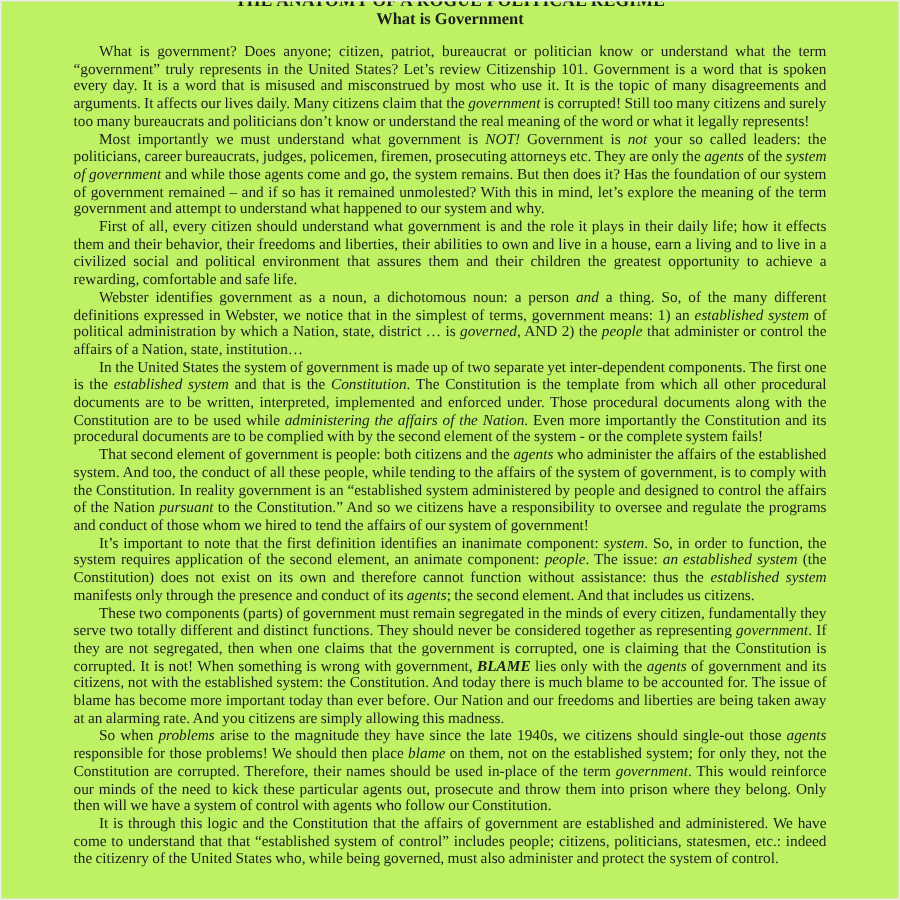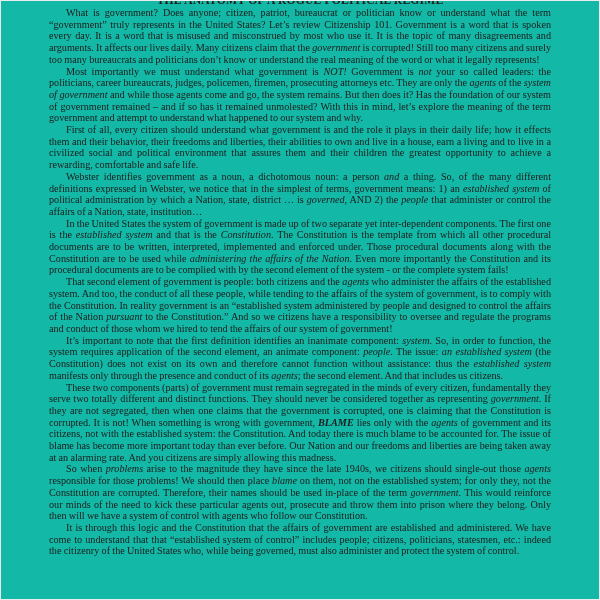--- a/index.html
+++ b/index.html
@@ -1,19 +1,19 @@
 <!DOCTYPE html>
 <html><head>
 <meta charset="utf-8">
 <style>
   html, body { margin: 0; padding: 0; }
   .page {
     position: relative;
     width: 600px; height: 600px;
-    background: #14b8a6;
+    background: #bef264;
     overflow: hidden;
     font-family: "Liberation Serif", serif;
     color: #1c1c1c;
     box-sizing: border-box;
     border: 1px solid #ececec;
   }
   .inner { padding: 0 48px; margin-top: -7px; }
   .title {
     text-align: center; font-weight: bold;
     font-size: 11.6px; line-height: 13px; letter-spacing: 0.2px;
@@ -35,20 +35,21 @@
   }
   .it  { font-style: italic; margin-top: 38px; }
   .bit { font-style: italic; font-weight: bold; }
 </style>
 </head>
 <body>
 
 <div class="page">
   <div class="inner">
     <div class="title">THE ANATOMY OF A ROGUE POLITICAL REGIME</div>
+    <div class="subtitle">What is Government</div>
     <div class="body-text">
         <p class="para"><span>What is government?  Does anyone; citizen, patriot, bureaucrat or politician know or understand what the term “government” truly represents in the United States?  Let’s review Citizenship 101. Government is a word that is spoken every day. It is a word that is misused and misconstrued by most who use it. It is the topic of many disagreements and arguments. It affects our lives daily.  Many citizens claim that the </span><span class="it">government</span><span> is corrupted! Still too many citizens and surely too many bureaucrats and politicians don’t know or understand the real meaning of the word or what it legally represents!</span></p>
         <p class="para"><span>Most importantly we must understand what government is </span><span class="it">NOT!</span><span> Government is </span><span class="it">not</span><span> your so called leaders: the politicians, career bureaucrats, judges, policemen, firemen, prosecuting attorneys etc.  They are only the </span><span class="it">agents</span><span> of the </span><span class="it">system of government</span><span> and while those agents come and go, the  system remains. But then does it? Has the foundation of our system of government remained – and if so has it remained unmolested?  With this in mind, let’s explore the meaning of the term government and attempt to understand what happened to our system and why.</span></p>
         <p class="para"><span>First of all, every citizen should understand what government is and the role it plays in their daily life; how it effects them and their behavior, their freedoms and liberties, their abilities to own and live in a house, earn a living and to live in a civilized social and political environment that assures them and their children the greatest opportunity to achieve a rewarding, comfortable and safe life.</span></p>
         <p class="para"><span>Webster identifies government as a noun, a dichotomous noun: a person </span><span class="it">and</span><span> a thing. So, of the many different definitions expressed in Webster, we notice that in the simplest of terms, government means: 1) an </span><span class="it">established system</span><span> of political administration by which a  Nation, state, district … is </span><span class="it">governed</span><span>,  AND 2) the </span><span class="it">people</span><span> that administer or control the affairs of a Nation, state, institution…</span></p>
         <p class="para"><span>In the United States the system of government is made up of two separate yet inter-dependent components. The first one is the </span><span class="it">established system</span><span> and that is the </span><span class="it">Constitution</span><span>. The Constitution is the template from which all other procedural documents are to be written, interpreted, implemented and enforced under. Those procedural documents along with the Constitution are to be used while </span><span class="it">administering the affairs of the Nation</span><span>. Even more importantly the Constitution and its procedural documents are to be complied with by the second element of the system - or the complete system fails!</span></p>
         <p class="para"><span>That second element of government is people: both citizens and the </span><span class="it">agents</span><span> who administer the affairs of the established system. And too, the conduct of all these people, while tending to the affairs of the system of government, is to comply with the Constitution.  In reality government is an “established system administered by people and designed to control the affairs of the Nation  </span><span class="it">pursuant</span><span> to the Constitution.” And so we citizens have a responsibility to oversee and regulate the programs and conduct of those whom we hired to tend the affairs of our system of government!</span></p>
         <p class="para"><span>It’s important to note that the first definition identifies an inanimate component: </span><span class="it">system</span><span>. So, in order to function, the system requires application of the second element, an animate component: </span><span class="it">people</span><span>.  The  issue: </span><span class="it">an  established system</span><span> (the Constitution) does not exist on its own and therefore cannot function without assistance: thus the </span><span class="it">established system</span><span> manifests only through the presence and conduct of its </span><span class="it">agents</span><span>; the second element. And that includes us citizens.</span></p>
         <p class="para"><span>These two components (parts) of government must remain segregated in the minds of every citizen, fundamentally they serve two totally different and distinct functions. They should never be considered together as representing </span><span class="it">government</span><span>. If they are not segregated, then when one claims that the government is corrupted, one is claiming that the Constitution is corrupted. It is not! When something is wrong with government, </span><span class="bit">BLAME</span><span> lies only with the </span><span class="it">agents</span><span> of government and its citizens, not with the established system: the Constitution. And today there is much blame to be accounted for. The issue of blame has become more important today than ever before. Our Nation and our freedoms and liberties are being taken away at an alarming rate.  And you citizens are simply allowing this madness.</span></p>
         <p class="para"><span>So when </span><span class="it">problems</span><span> arise to the magnitude they have since the late 1940s, we citizens should single-out those </span><span class="it">agents</span><span> responsible for those problems! We should then place </span><span class="it">blame</span><span> on them, not on the established system; for only they, not the Constitution are corrupted. Therefore, their names should be used in-place of the term </span><span class="it">government</span><span>.  This would reinforce our minds of the need to kick these particular agents out, prosecute and throw them into prison where they belong. Only then will we have a system of control with agents who follow our Constitution.</span></p>

